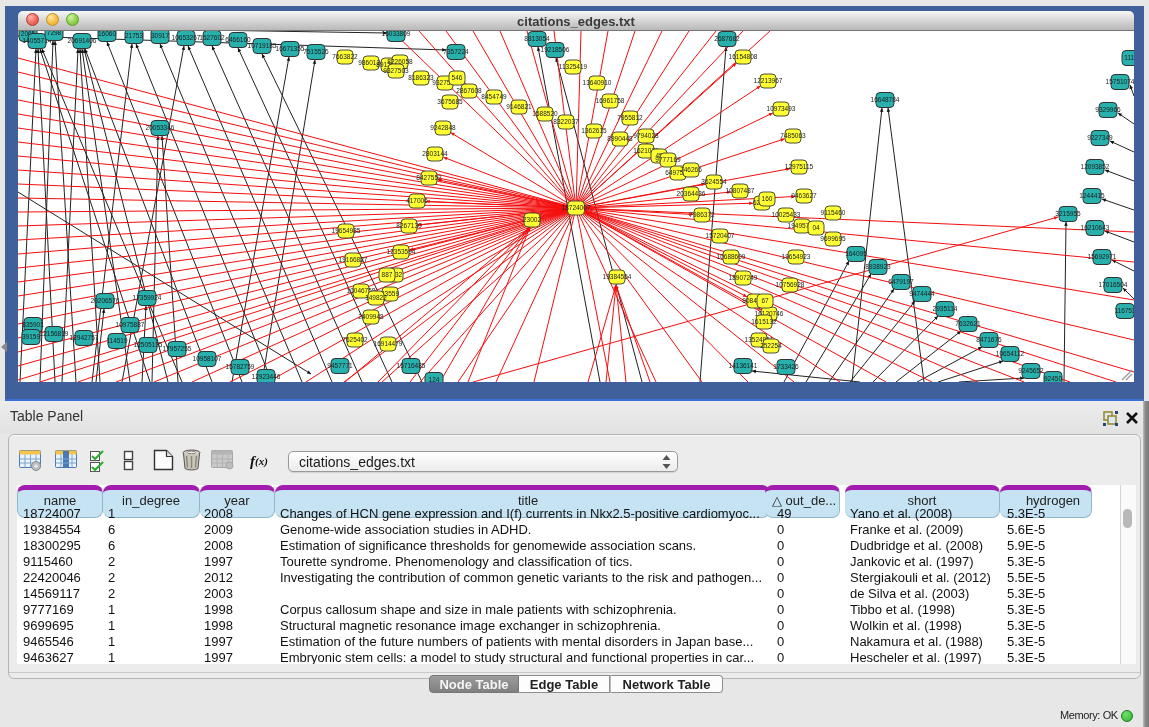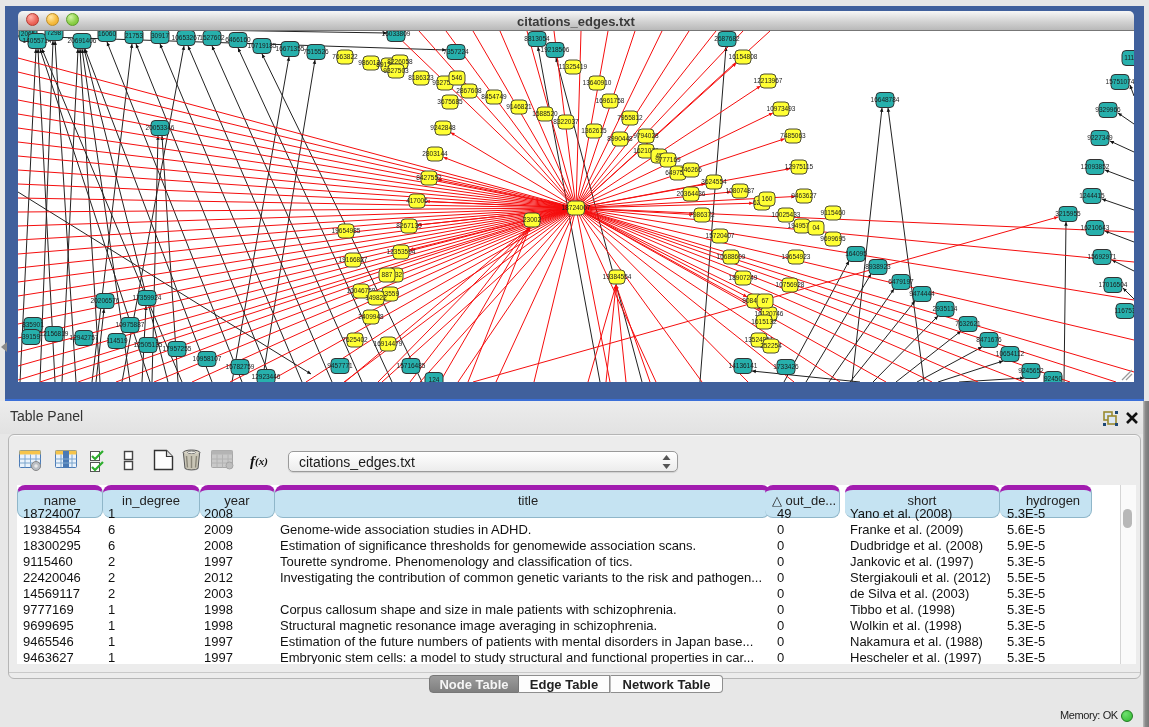--- a/index.html
+++ b/index.html
@@ -643,20 +643,21 @@
     <div class="hcell" style="left:86px;width:97px">in_degree</div>
     <div class="hcell" style="left:183px;width:75px">year</div>
     <div class="hcell" style="left:258px;width:495px;padding-left:12px">title</div>
     <div class="hcell" style="left:748px;width:75px;text-align:left"><span style="margin-left:7px">△ out_de...</span></div>
     <div class="hcell" style="left:828px;width:155px">short</div>
     <div class="hcell" style="left:983px;width:92px;padding-left:15px">hydrogen</div>
     <div class="trow" style="top:21px">
 <span style="left:6px">18724007</span>
         <span style="left:91px">1</span>
         <span style="left:187px">2008</span>
+        <span style="left:263px">Changes of HCN gene expression and I(f) currents in Nkx2.5-positive cardiomyoc...</span>
         <span style="left:760px">49</span>
         <span style="left:833px">Yano et al. (2008)</span>
         <span style="left:990px">5.3E-5</span>
       </div>
 <div class="trow" style="top:37px">
 <span style="left:6px">19384554</span>
         <span style="left:91px">6</span>
         <span style="left:187px">2009</span>
         <span style="left:263px">Genome-wide association studies in ADHD.</span>
         <span style="left:760px">0</span>
@@ -704,21 +705,21 @@
         <span style="left:187px">1998</span>
         <span style="left:263px">Corpus callosum shape and size in male patients with schizophrenia.</span>
         <span style="left:760px">0</span>
         <span style="left:833px">Tibbo et al. (1998)</span>
         <span style="left:990px">5.3E-5</span>
       </div>
 <div class="trow" style="top:133px">
 <span style="left:6px">9699695</span>
         <span style="left:91px">1</span>
         <span style="left:187px">1998</span>
-        <span style="left:263px">Structural magnetic resonance image averaging in schizophrenia.</span>
+        <span style="left:263px">Structural magnetic resonance image exchanger in schizophrenia.</span>
         <span style="left:760px">0</span>
         <span style="left:833px">Wolkin et al. (1998)</span>
         <span style="left:990px">5.3E-5</span>
       </div>
 <div class="trow" style="top:149px">
 <span style="left:6px">9465546</span>
         <span style="left:91px">1</span>
         <span style="left:187px">1997</span>
         <span style="left:263px">Estimation of the future numbers of patients with mental disorders in Japan base...</span>
         <span style="left:760px">0</span>

